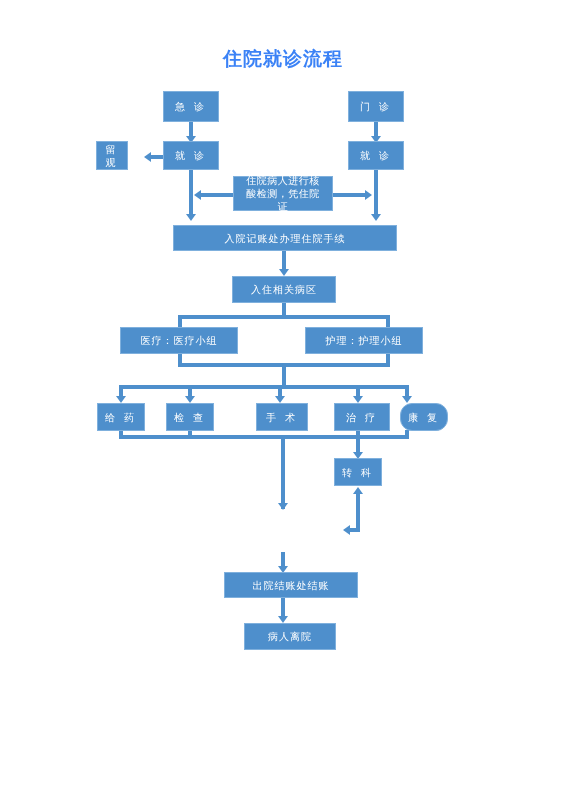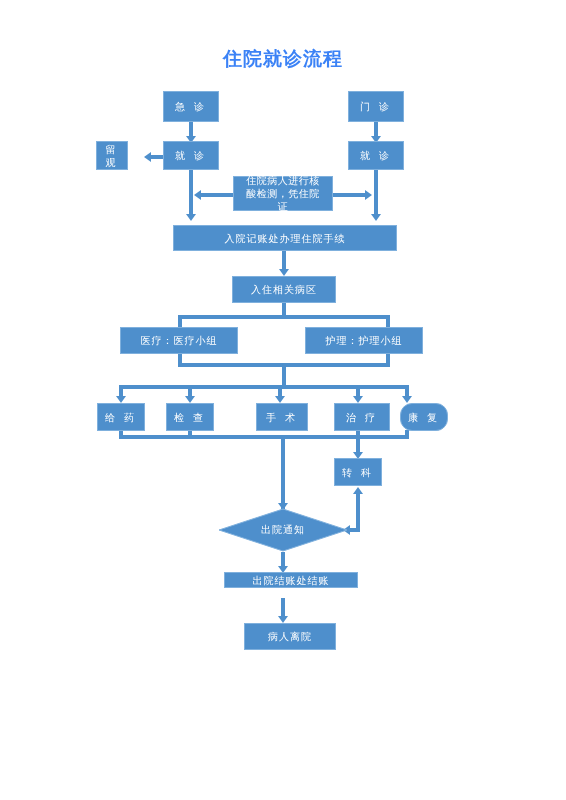--- a/index.html
+++ b/index.html
@@ -227,28 +227,22 @@
   </div>
 
   <div class="node sp" style="left:400px; top:403px; width:48px; height:28px;border-radius:12px;">
     <span>康 复</span>
   </div>
 
   <div class="node sp" style="left:334px; top:458px; width:48px; height:28px;">
     <span>转 科</span>
   </div>
 
-  <div class="diamond-wrap" style="left:218px; top:508px; width:130px; height:44px;">
-    <svg width="130" height="44" viewBox="0 0 130 44">
-      <polygon points="65,1 129,22 65,43 1,22" fill="#4e8fcc" stroke="#7fb0dd" stroke-width="1"></polygon>
-    </svg>
-    <div class="diamond-label">出院通知</div>
-  </div>
-
-  <div class="node" style="left:224px; top:572px; width:134px; height:16px;">
+
+  <div class="node" style="left:224px; top:572px; width:134px; height:26px;">
     <span>出院结账处结账</span>
   </div>
 
   <div class="node" style="left:244px; top:623px; width:92px; height:27px;">
     <span>病人离院</span>
   </div>
 
 </div>
 
 </body></html>

